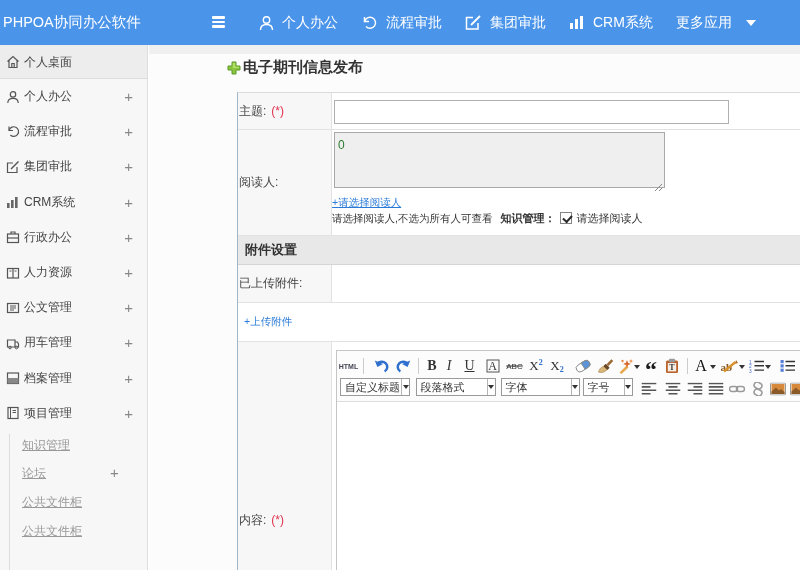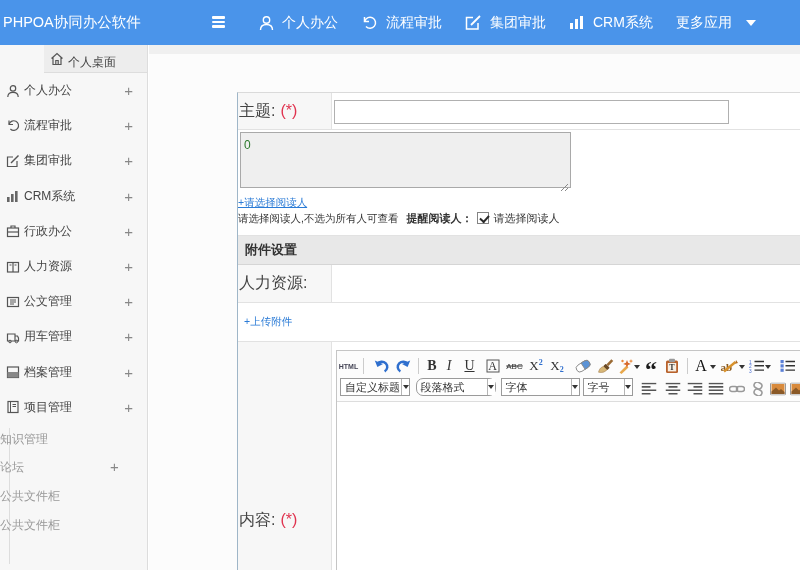--- a/index.html
+++ b/index.html
@@ -12,39 +12,39 @@
 .burger { position:absolute; left:212px; top:16px; width:13px; height:12px; }
 .burger div { height:2.5px; background:#fff; margin-bottom:2px; border-radius:1px; }
 .topnav { position:absolute; left:259px; top:0; height:45px; display:flex; align-items:center; color:#fff; font-size:14px; }
 .topnav .ni { display:flex; align-items:center; margin-right:23px; white-space:nowrap; }
 .topnav .ni svg { margin-right:8px; }
 .caret { display:inline-block; width:0; height:0; border-left:5px solid transparent; border-right:5px solid transparent; border-top:6px solid #fff; margin-left:14px; }
 
 
 .sidebar { position:absolute; left:0; top:45px; width:148px; height:525px; background:#f7f7f7; border-right:1px solid #ddd; font-size:12px; color:#444; }
 .sitem { position:relative; height:35.2px; line-height:35.2px; padding-left:24px; }
-.sitem.first { height:28px; line-height:34px; background:#ededed; border-bottom:1px solid #ddd;margin-left:44px; }
+.sitem.first { height:34px; line-height:34px; background:#ededed; border-bottom:1px solid #ddd; }
 .sitem .icn { position:absolute; left:6px; top:50%; margin-top:-7px; width:15px; height:14px; line-height:0; }
 .sitem .icn svg { display:block; }
 .sitem .plus { position:absolute; right:14px; top:0; color:#888; font-size:15px; font-weight:400; }
 .submenu { position:relative; }
 .submenu:before { content:""; position:absolute; left:9px; top:3px; bottom:-25px; width:1px; background:#ddd; }
-.subitem { position:relative; height:28.6px; line-height:28.6px; color:#999; }
+.subitem { position:relative; height:28.6px; line-height:28.6px; padding-left:22px; color:#999;text-decoration:underline; }
 .subitem .plus { position:absolute; left:110px; top:0; color:#888; font-size:15px; }
 
 
 .main { position:absolute; left:149px; top:45px; width:651px; height:525px; background:#fcfcfc; }
 .graystrip { position:absolute; left:0; top:0; width:651px; height:9px; background:#f0f0f0; }
 .title { position:absolute; left:78px; top:13px; height:18px; line-height:18px; font-size:15px; font-weight:bold; color:#333; }
 .title .plusicon { display:inline-block; vertical-align:-3px; margin-right:2px; }
 
 
 .ftable { position:absolute; left:88px; top:47px; width:575px; border-top:1px solid #dadada; border-left:1px solid #9fb6c8; }
 .frow { position:relative; display:flex; border-bottom:1px solid #e2e2e2; }
-.flabel { width:94px; background:#f7f7f7; border-right:1px solid #e2e2e2; font-size:16px; color:#444; display:flex; align-items:center; padding-left:1px; flex-shrink:0; }
+.flabel { width:94px; background:#f7f7f7; border-right:1px solid #e2e2e2; font-size:12px; color:#444; display:flex; align-items:center; padding-left:1px; flex-shrink:0; }
 .flabel .req { color:#e0334f; margin-left:5px; }
 .ffield { flex:1; background:#fff; position:relative; }
 .secband { background:#e8e8e8; height:29px; line-height:28px; font-size:13px; font-weight:bold; color:#333; padding-left:7px; border-bottom:1px solid #d5d5d5; }
 .txtinput { position:absolute; left:2px; top:7px; width:395px; height:24px; border:1px solid #b0b0b0; background:#fff; }
 .tarea { position:absolute; left:2px; top:2px; width:331px; height:56px; border:1px solid #a9a9a9; background:#efefef; font-size:12px; color:#2c7a2c; padding:5px 3px; }
 .rhandle { position:absolute; left:322px; top:48px; width:9px; height:9px; }
 .blink { color:#2b7bd6; font-size:10.5px; text-decoration:underline; }
 .hinttxt { font-size:10.5px; color:#333; white-space:nowrap; }
 .cbx { display:inline-block; width:12px; height:12px; border:1px solid #848484; background:#fff; position:relative; vertical-align:-2px; }
 .cbx:after { content:""; position:absolute; left:1.5px; top:2px; width:7px; height:4px; border-left:2px solid #2a2a2a; border-bottom:2px solid #2a2a2a; transform:rotate(-48deg); }
@@ -170,45 +170,50 @@
     <div class="submenu">
       <div class="subitem">知识管理</div>
       <div class="subitem">论坛<span class="plus">+</span></div>
       <div class="subitem">公共文件柜</div>
       <div class="subitem">公共文件柜</div>
     </div>
   </div>
 
   <div class="main">
     <div class="graystrip"></div>
+    <div class="title"><span class="plusicon"><svg width="14" height="14" viewBox="0 0 14 14">
+            <path d="M5 1 L9 1 L9 5 L13 5 L13 9 L9 9 L9 13 L5 13 L5 9 L1 9 L1 5 L5 5 Z" fill="#8cc63e" stroke="#5a9a28" stroke-width="1"></path>
+            <path d="M5.8 2 L8.2 2 L8.2 5.8 L12 5.8 L12 7 L5.8 7 Z" fill="#b5e06a" opacity="0.9"></path>
+          </svg></span>电子期刊信息发布</div>
 
     <div class="ftable">
 
       <div class="frow" style="height:37px;">
         <div class="flabel">主题: <span class="req">(*)</span></div>
         <div class="ffield">
             <div class="txtinput"></div>
           </div>
       </div>
 
       <div class="frow" style="height:106px;">
+        <div class="flabel">阅读人:</div>
         <div class="ffield">
           <div class="tarea">0</div>
           <div class="rhandle"><svg width="9" height="9">
                 <path d="M8 1 L1 8 M8 5 L5 8" stroke="#888" stroke-width="1" fill="none"></path>
               </svg></div>
           <div style="position:absolute; left:0px; top:62px;"><span class="blink">+请选择阅读人</span></div>
-          <div style="position:absolute; left:0px; top:81px;" class="hinttxt">请选择阅读人,不选为所有人可查看<b style="margin-left:8px;font-size:11px;">提醒阅读人：</b><span class="cbx" style="margin-left:5px;"></span><span style="margin-left:4px;font-size:11px;">请选择阅读人</span></div>
+          <div style="position:absolute; left:0px; top:81px;" class="hinttxt">请选择阅读人,不选为所有人可查看<b style="margin-left:8px;font-size:11px;">知识管理：</b><span class="cbx" style="margin-left:5px;"></span><span style="margin-left:4px;font-size:11px;">请选择阅读人</span></div>
         </div>
       </div>
 
       <div class="secband">附件设置</div>
 
       <div class="frow" style="height:38px;">
-        <div class="flabel">人力资源:</div>
+        <div class="flabel">已上传附件:</div>
         <div class="ffield"></div>
       </div>
 
       <div class="frow" style="height:39px;">
         <div class="ffield" style="display:flex;align-items:center;">
             <span class="blink" style="margin-left:6px;text-decoration:none;">+上传附件</span>
           </div>
       </div>
 
       <div class="frow" style="height:356px; border-bottom:none;">
@@ -303,21 +308,21 @@
               <span class="t" style="left:451px;top:15px;">
                   <svg width="16" height="14" viewBox="0 0 16 14">
                     <rect x="0.5" y="1" width="3.2" height="3.2" fill="#5a7fd6"></rect>
                     <rect x="0.5" y="5.3" width="3.2" height="3.2" fill="#5a7fd6"></rect>
                     <rect x="0.5" y="9.6" width="3.2" height="3.2" fill="#5a7fd6"></rect>
                     <path d="M5.5 2.5 L15 2.5 M5.5 6.8 L15 6.8 M5.5 11.1 L15 11.1" stroke="#333" stroke-width="1.4"></path>
                   </svg>
                 </span>
 
               <span class="tsel" style="left:3px;width:70px;">自定义标题<span class="dd"></span></span>
-              <span class="tsel" style="left:78.5px;width:80px;border-radius:7px;">段落格式<span class="dd"></span></span>
+              <span class="tsel" style="left:78.5px;width:80px;">段落格式<span class="dd"></span></span>
               <span class="tsel" style="left:163.5px;width:79px;">字体<span class="dd"></span></span>
               <span class="tsel" style="left:245.5px;width:50px;">字号<span class="dd"></span></span>
               <span class="t" style="left:312px;top:38px;">
                   <svg width="15" height="13" viewBox="0 0 15 13">
                     <path d="M0 1 L15 1 M0 4.4 L9 4.4 M0 7.8 L15 7.8 M0 11.2 L9 11.2" stroke="#555" stroke-width="1.6"></path>
                   </svg>
                 </span>
               <span class="t" style="left:336px;top:38px;">
                   <svg width="15" height="13" viewBox="0 0 15 13">
                     <path d="M0 1 L15 1 M3 4.4 L12 4.4 M0 7.8 L15 7.8 M3 11.2 L12 11.2" stroke="#555" stroke-width="1.6"></path>

